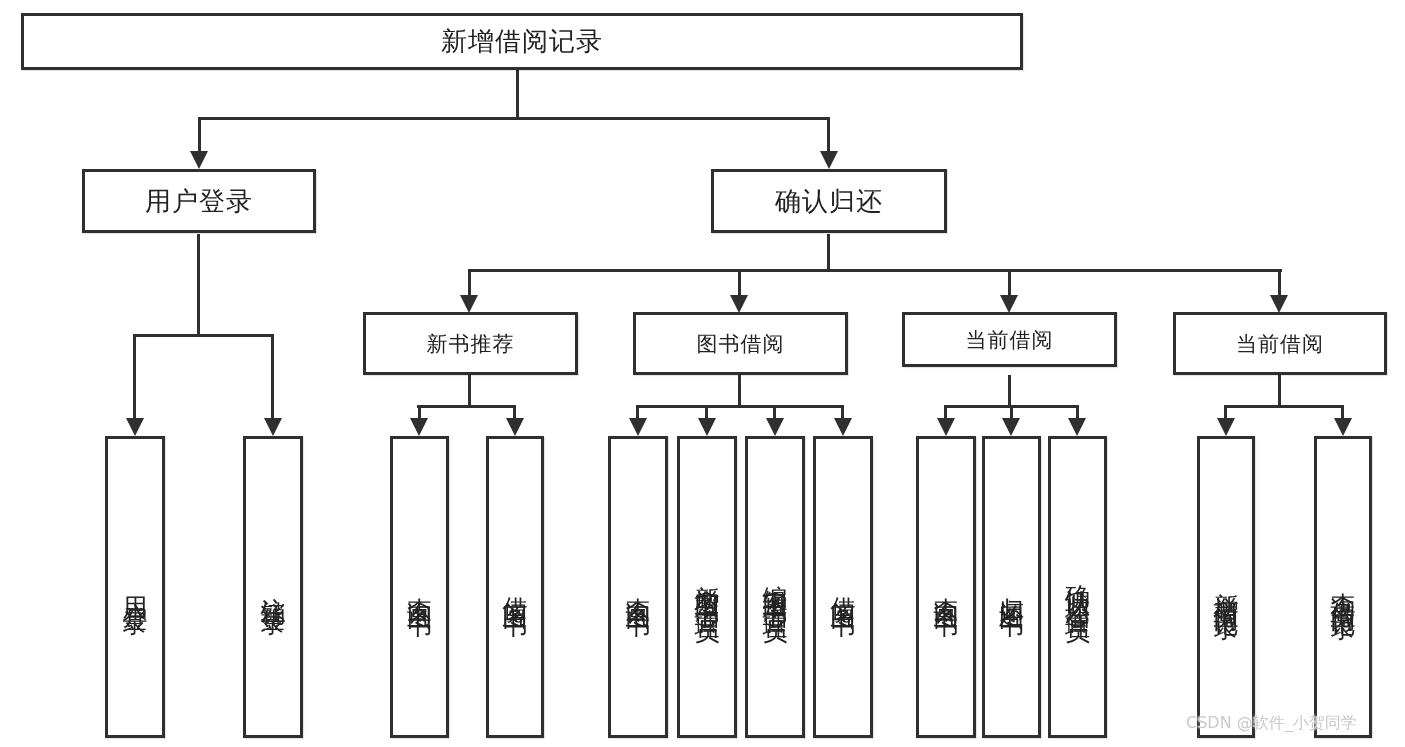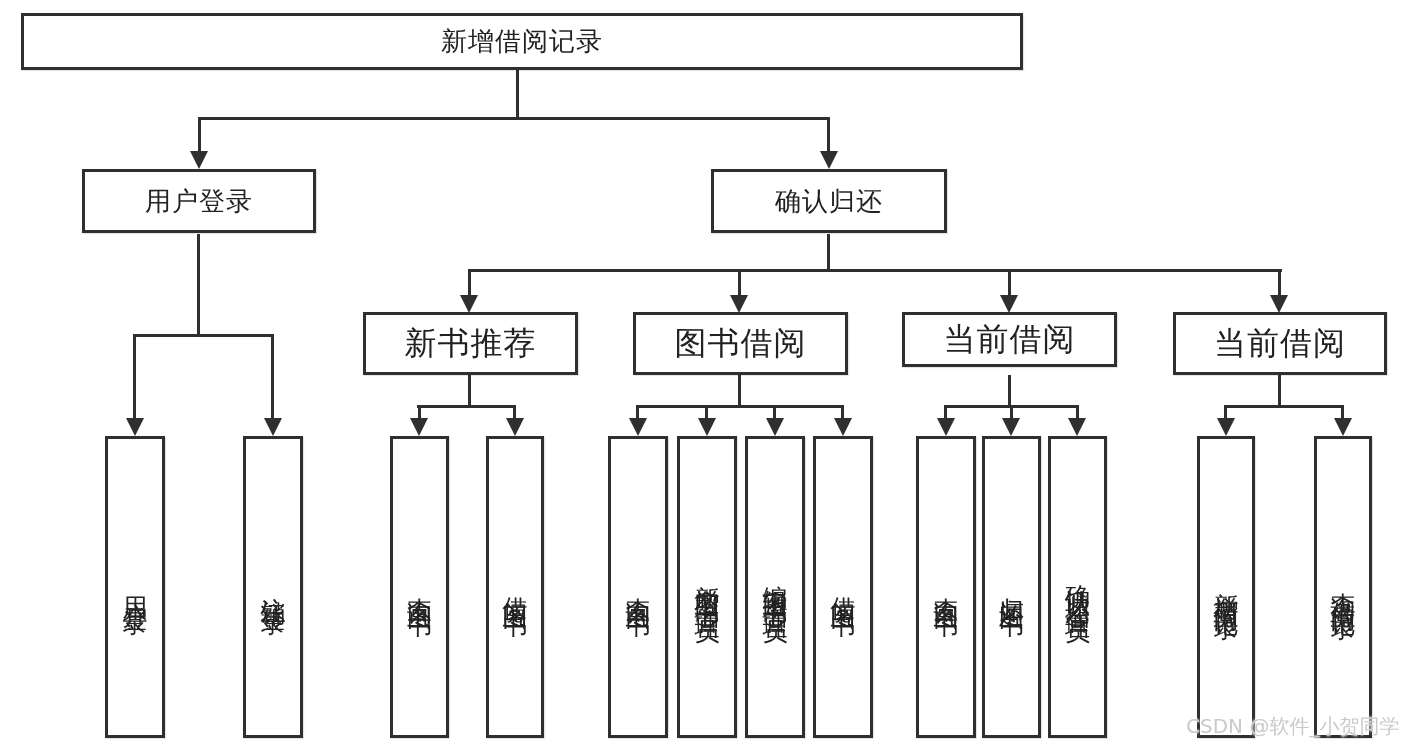--- a/index.html
+++ b/index.html
@@ -24,21 +24,21 @@
     background: #fff;
     display: flex;
     align-items: center;
     justify-content: center;
     color: var(--text);
     font-size: 26px;
     letter-spacing: 1px;
     white-space: nowrap;
     box-shadow: 1px 1px 1px rgba(0,0,0,0.10);
   }
-  .node.l3 { font-size: 32px; }
+  .node.l3 { font-size: 21px; }
   .leaf {
     position: absolute;
     top: 436px;
     height: 302px;
     border: 3px solid var(--line);
     background: #fff;
     display: flex;
     align-items: center;
     justify-content: center;
     color: var(--text);
@@ -61,21 +61,21 @@
     width: 0;
     height: 0;
     border-left: 9px solid transparent;
     border-right: 9px solid transparent;
     border-top: 18px solid var(--line);
   }
   .watermark {
     position: absolute;
     left: 1186px;
     top: 713px;
-    font-size: 20px;
+    font-size: 16px;
     color: var(--watermark);
     white-space: nowrap;
     text-shadow: 0 0 2px #fff, 0 0 3px #fff;
     z-index: 10;
   }
 </style>
 </head>
 <body>
 
 <div class="canvas">

